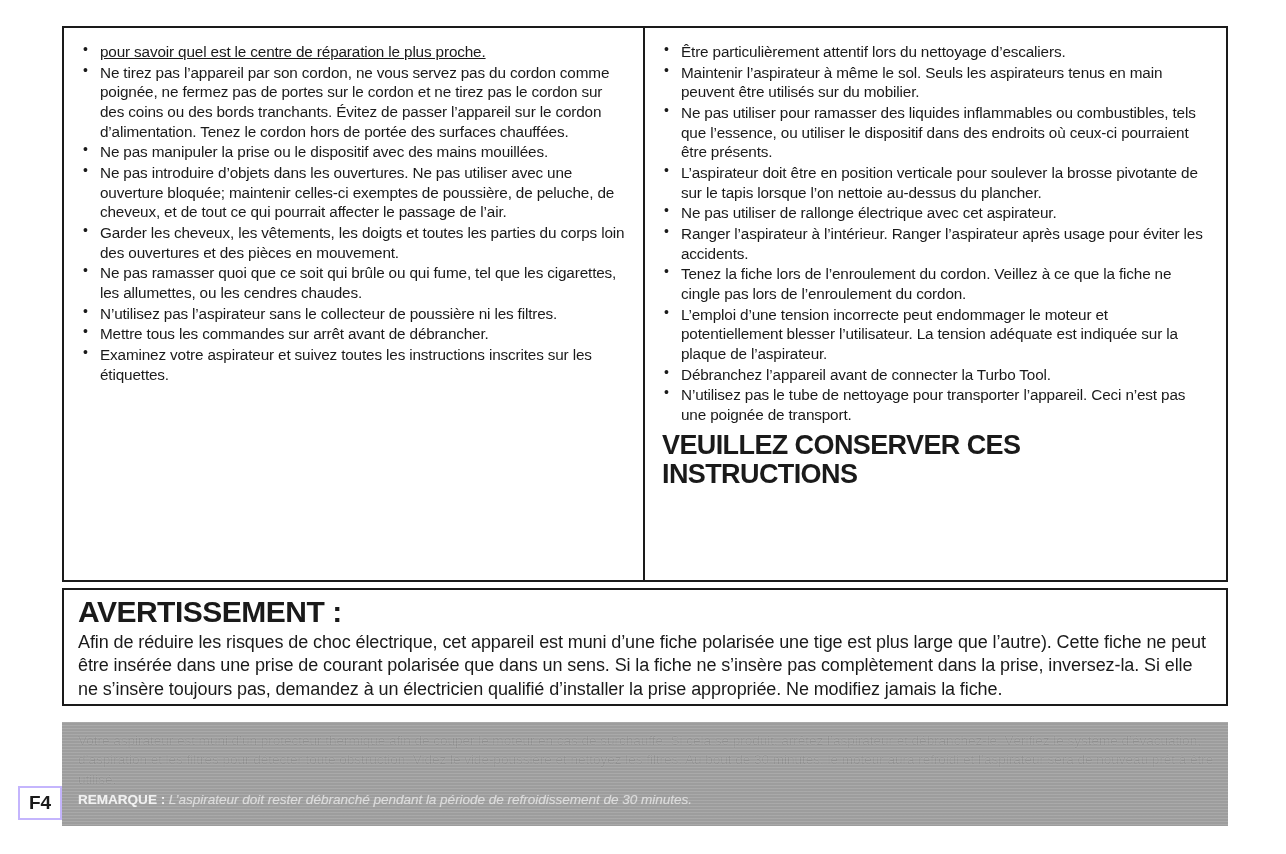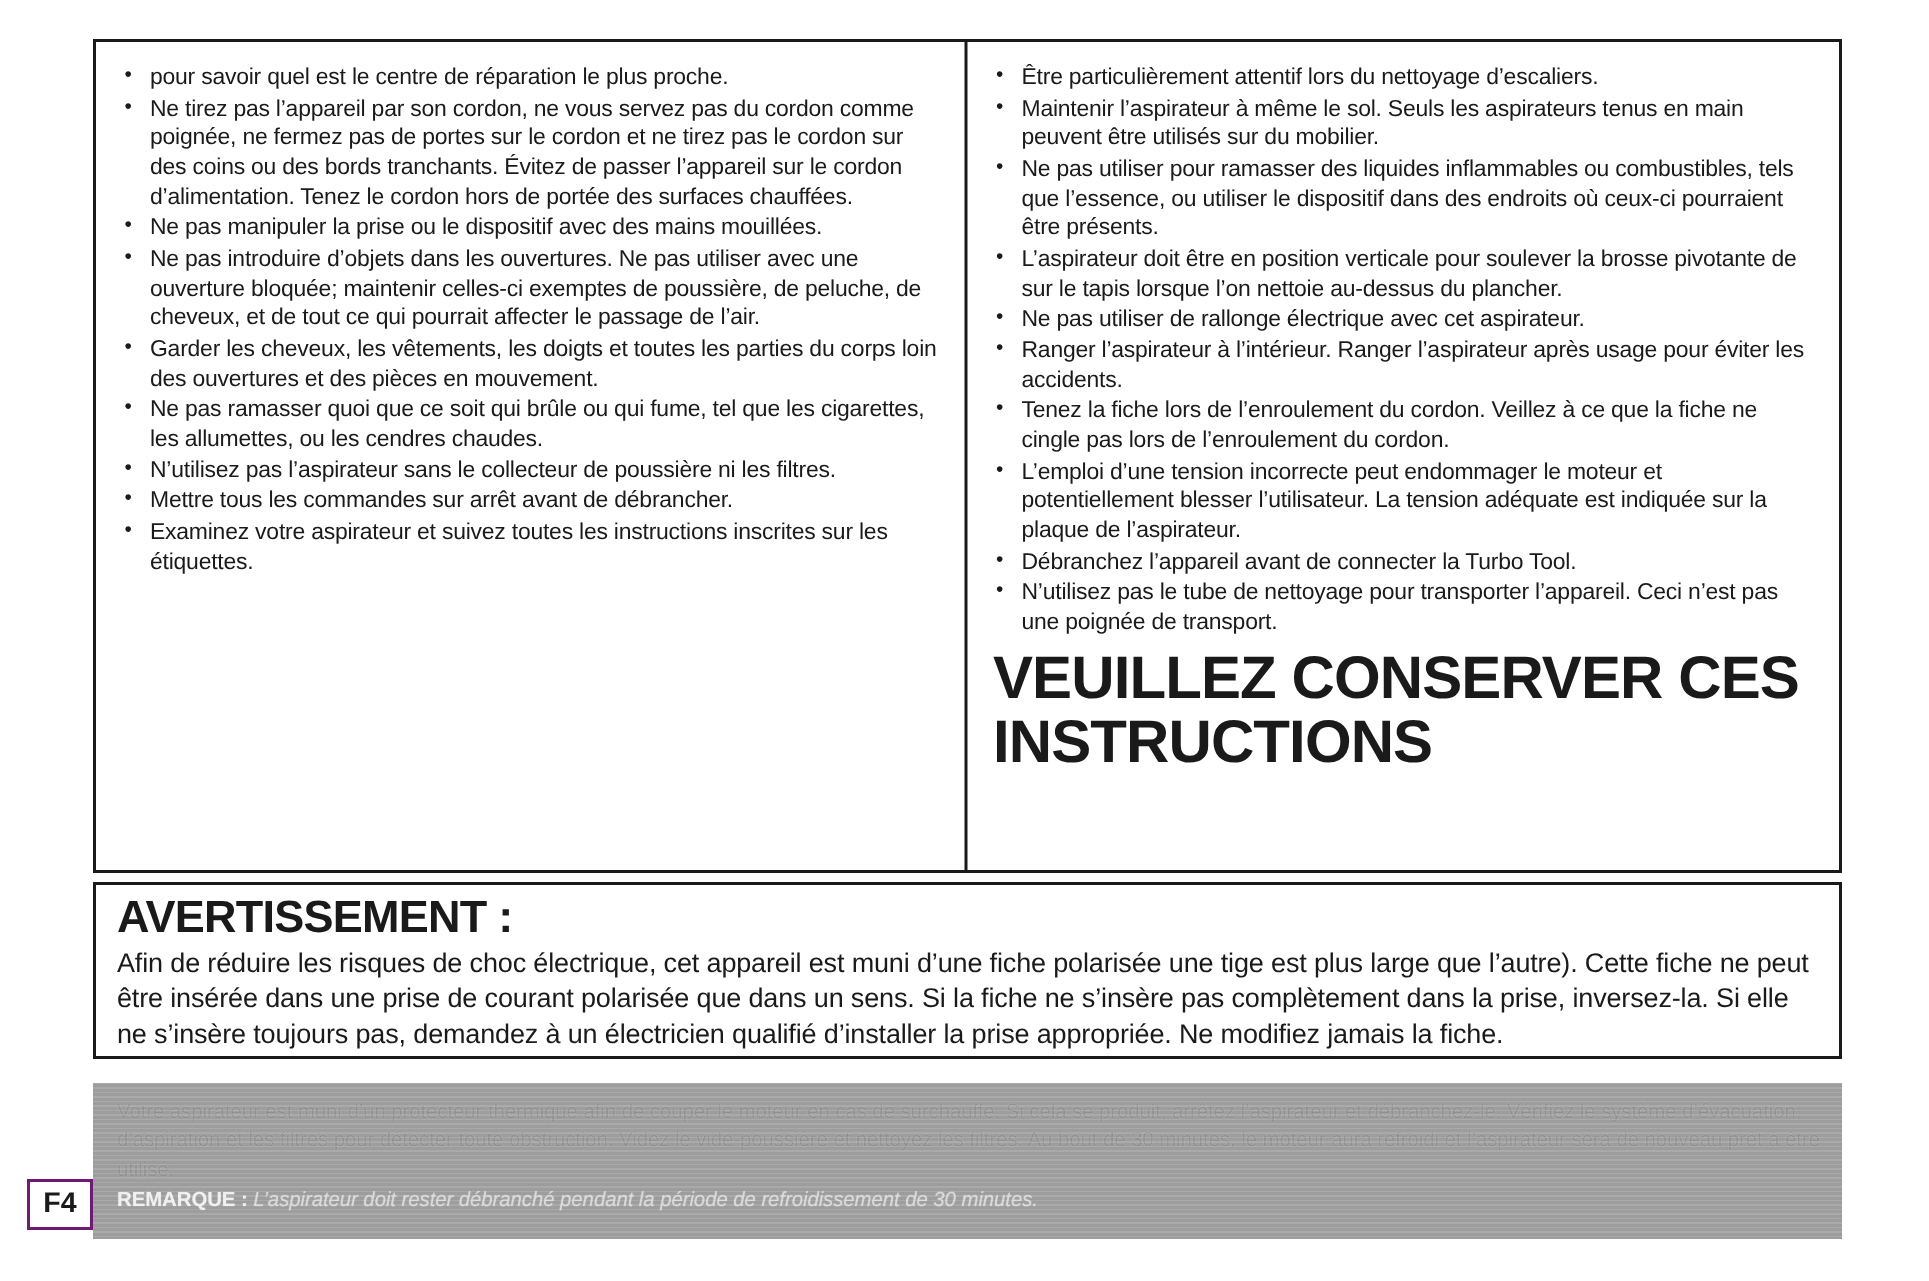--- a/index.html
+++ b/index.html
@@ -62,27 +62,28 @@
   ul.bullets > li::before {
     content: "\2022";
     position: absolute;
     left: 3px;
     top: -1px;
     font-size: 14px;
     color: #1a1a1a;
   }
   li.no-bullet {
     padding-left: 20px;
+    text-decoration: underline;
   }
   li.no-bullet::before {
     content: "";
   }
 
   .keep-heading {
-    font-size: 40px;
+    font-size: 27px;
     font-weight: bold;
     letter-spacing: -0.6px;
     line-height: 1.07;
     margin-top: 7px;
     margin-left: 1px;
   }
 
   
   .warning-box {
     position: absolute;
@@ -153,21 +154,21 @@
     pointer-events: none;
   }
 
   
   .page-tab {
     position: absolute;
     left: 18px;
     top: 786px;
     width: 44px;
     height: 34px;
-    border: 2px solid #701a75;
+    border: 2px solid #c4b5fd;
     box-sizing: border-box;
     display: flex;
     align-items: center;
     justify-content: center;
     font-size: 19px;
     font-weight: bold;
     background: #ffffff;
   }
 </style>
 </head>

